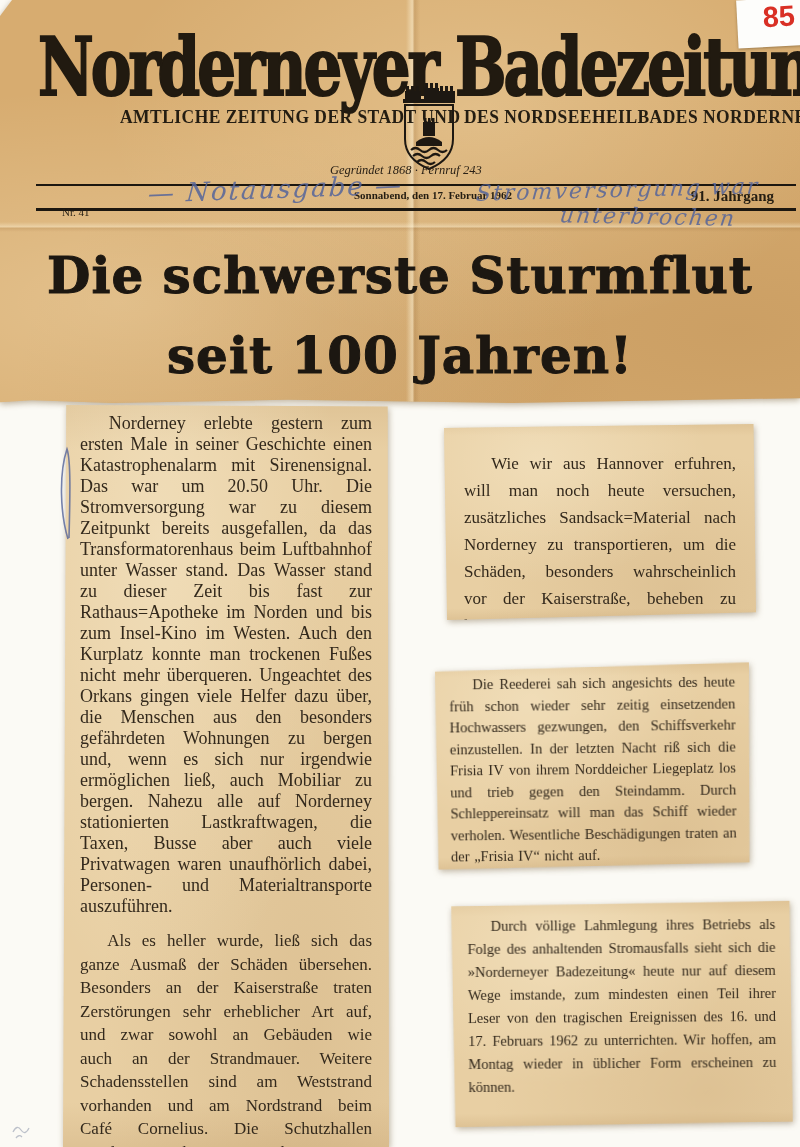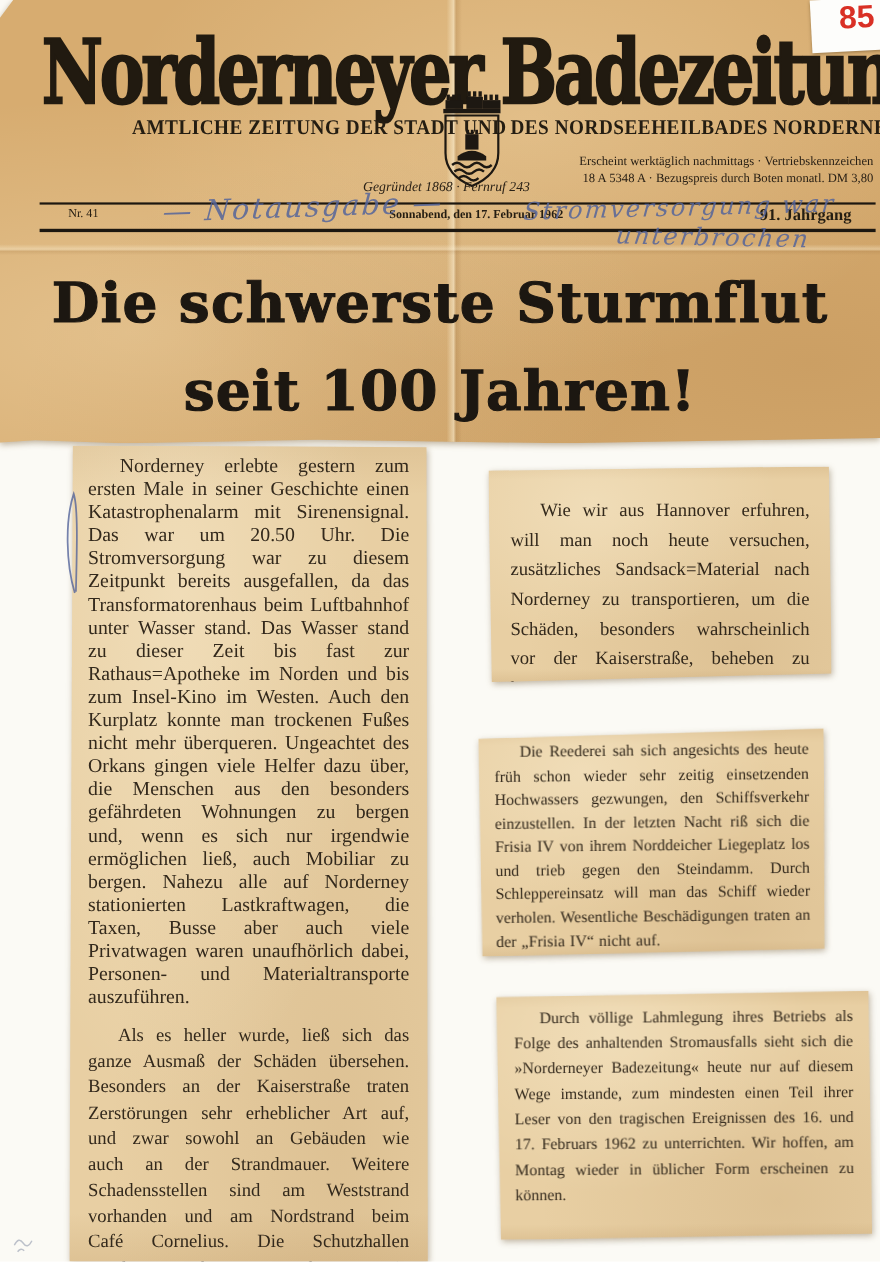--- a/index.html
+++ b/index.html
@@ -49,21 +49,21 @@
   .imprint { position:absolute; font-size:12px; color:#2a2116; line-height:15px; white-space:nowrap; }
   .imprint.left   { left:42px;  top:140px; text-align:left; }
   .imprint.center { left:330px; top:163px; width:200px; font-size:12.5px;font-style:italic; }
   .imprint.right  { right:6px;  top:140px; text-align:right; font-size:11.5px; }
 
   .rule { position:absolute; left:36px; right:4px; background:#1c1710; }
   .rule.r1 { top:184px; height:2px; }
   .rule.r2 { top:208px; height:3px; }
 
   .dl-text { position:absolute; color:#241d12; }
-  .dl-issue   { left:62px; top:188px; font-size:11px;text-align:center; }
+  .dl-issue   { left:62px; top:206px; font-size:11px;text-align:center; }
   .dl-date    { left:338px; top:189px; width:190px; text-align:center; font-size:11px; font-weight:bold; }
   .dl-volume  { right:26px; top:188px; font-size:15px; font-weight:bold; }
 
   .handwriting {
     position:absolute; font-family:"DejaVu Serif", serif; font-style:italic;
     letter-spacing:2px; color:#55659b; opacity:.85; white-space:nowrap;
   }
   .hw-center { left:148px; top:174px; font-size:26px; transform:rotate(-2deg) skewX(-6deg); }
   .hw-right1 { left:476px; top:177px; font-size:22px; transform:rotate(-1.5deg) skewX(-6deg); }
   .hw-right2 { left:560px; top:204px; font-size:22px; transform:rotate(1.2deg) skewX(-6deg); }
@@ -163,24 +163,20 @@
             <path d="M18,62 q13,-10 26,0 l0,4 -26,0 z"></path>
           </g>
 
           <path stroke-width="2.2" d="M13,70 q4.5,-4 9,0 t9,0 t9,0 t9,0"></path>
           <path stroke-width="2.2" d="M15,76 q4.5,-4 9,0 t9,0 t9,0"></path>
           <path stroke-width="2.2" d="M19,82 q4.5,-4 9,0 t9,0"></path>
         </g>
       </svg>
 
       <div class="imprint center">Gegründet 1868 · Fernruf 243</div>
-      <div class="imprint right">
-        <div>Erscheint werktäglich nachmittags · Vertriebskennzeichen</div>
-        <div>18 A 5348 A · Bezugspreis durch Boten monatl. DM 3,80</div>
-      </div>
 
       <div class="rule r1"></div>
       <div class="rule r2"></div>
       <div class="dl-text dl-issue">Nr. 41</div>
       <div class="dl-text dl-date">Sonnabend, den 17. Februar 1962</div>
       <div class="dl-text dl-volume">91. Jahrgang</div>
 
       <div class="handwriting hw-center">— Notausgabe —</div>
       <div class="handwriting hw-right1">Stromversorgung war</div>
       <div class="handwriting hw-right2">unterbrochen</div>

